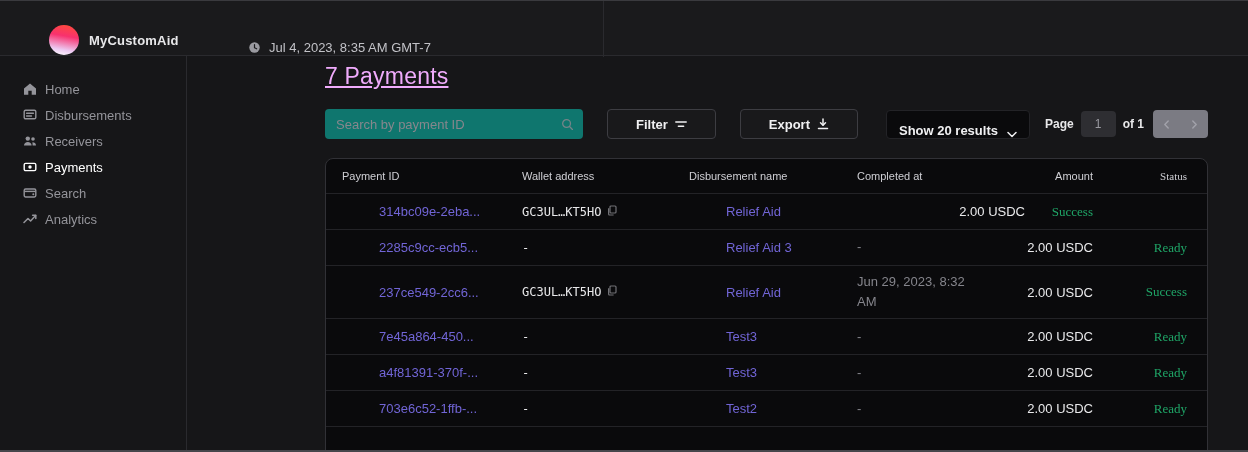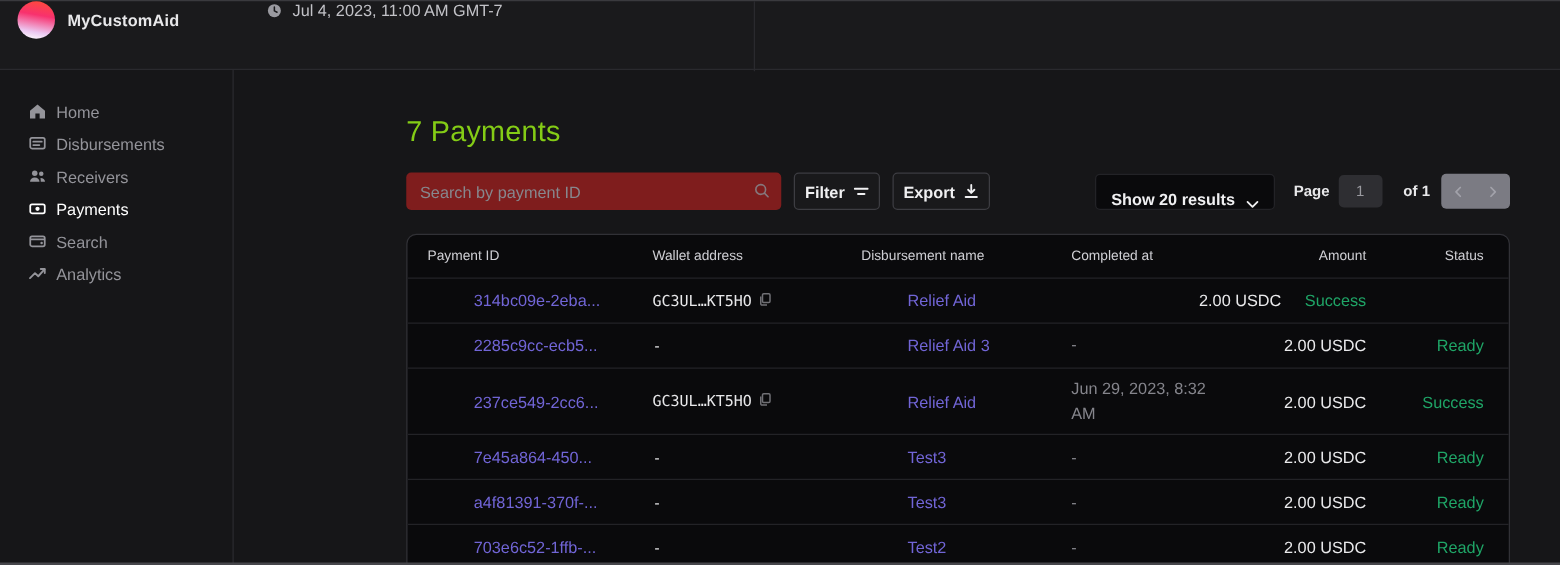--- a/index.html
+++ b/index.html
@@ -10,21 +10,21 @@
     color: #eaeaec;
     position: relative;
   }
 
   
   .topbar {
     position: absolute; top: 0; left: 0; width: 1248px; height: 56px;
     background: #1a1a1c;
     border-top: 1px solid #3a3a3e;
     border-bottom: 1px solid #2a2a2e;
-    display: flex; align-items: flex-start;
+    display: flex; align-items: flex-end; padding-left: 35px;
   }
   .brand-wrap { display: flex; align-items: center; gap: 10px; padding-left: 14px; width: 187px; }
   .logo {
     width: 30px; height: 30px; border-radius: 50%;
     background: linear-gradient(190deg, #ff4d35 0%, #f8316e 38%, #ecc9f2 78%, #ffffff 98%);
   }
   .brand-name { font-size: 13px; font-weight: 700; color: #e8e8ea; letter-spacing: .2px; }
   .time-wrap { display: flex; align-items: center; gap: 8px; margin-left: 26px; }
   .time-text { font-size: 13px; color: #c2c2c7; }
   .topbar-divider { position: absolute; left: 603px; top: 0; width: 1px; height: 56px; background: #2a2a2e; }
@@ -39,57 +39,57 @@
     display: flex; align-items: center; gap: 8px;
     height: 26px; padding-left: 23px;
     color: #94949a; font-size: 13px; cursor: pointer;
   }
   .nav-item.active { color: #ffffff; font-weight: 400; }
   .nav-item .nicon { width: 14px; height: 14px; display: inline-flex; align-items: center; justify-content: center; }
   .nav-item svg { display: block; }
 
   
   .main { position: absolute; top: 56px; left: 187px; right: 0; bottom: 0; padding-left: 138px; padding-right: 40px; }
-  .page-title { margin-top: 36px; font-size: 23px; font-weight: 500; color: #84cc16; letter-spacing: .2px; }
+  .page-title { margin-top: 7px; font-size: 23px; font-weight: 500; color: #f0abfc; letter-spacing: .2px; text-decoration: underline; }
 
   .toolbar { margin-top: 19px; display: flex; align-items: center; height: 30px; }
   .search-box {
-    position: relative; width: 300px; height: 30px;
-    background: #7f1d1d; border-radius: 4px;
+    position: relative; width: 258px; height: 30px;
+    background: #0f766e; border-radius: 4px;
   }
   .search-box input {
     width: 100%; height: 100%; background: transparent; border: none; outline: none;
     color: #e4e4e6; font-size: 13px; font-family: "Liberation Sans", sans-serif;
     padding: 0 30px 0 11px;
   }
   .search-box input::placeholder { color: #87878d; }
   .search-icon { position: absolute; right: 9px; top: 8px; opacity: .85; }
 
   .tbtn {
-    margin-left: 10px; height: 30px; padding: 0 8px;
+    margin-left: 24px; height: 30px; padding: 0 28px;
     background: #19191b; border: 1px solid #3d3d42; border-radius: 4px;
     color: #f0f0f2; font-size: 13px; font-weight: 700; font-family: "Liberation Sans", sans-serif;
     display: inline-flex; align-items: center; gap: 7px; cursor: pointer;
   }
 
   .right-controls { margin-left: auto; display: flex; align-items: center; }
   .show-results {
     height: 29px; background: #0a0a0c; border: 1px solid #232327; border-radius: 4px;
     color: #f0f0f2; font-size: 13px; font-weight: 700;
     display: inline-flex; align-items: flex-end; gap: 9px; padding: 0 12px; cursor: pointer;
     font-family: "Liberation Sans", sans-serif;
   }
   .page-label { margin-left: 15px; font-size: 12px; font-weight: 700; color: #e8e8ea; }
   .page-input {
     margin-left: 7px; width: 35px; height: 26px;
     background: #2e2e32; border: none; border-radius: 4px;
     color: #9a9aa0; font-size: 12px; text-align: center; outline: none;
     font-family: "Liberation Sans", sans-serif;
   }
-  .of-label { margin-left: 17px; font-size: 12px; font-weight: 700; color: #e8e8ea; text-align: center; }
+  .of-label { margin-left: 7px; font-size: 12px; font-weight: 700; color: #e8e8ea; text-align: center; }
   .pager {
     margin-left: 9px; width: 55px; height: 28px; border-radius: 4px;
     background: #7b7b83; display: flex;
   }
   .pager-btn { flex: 1; display: flex; align-items: center; justify-content: center; cursor: default; }
 
   
   .table {
     margin-top: 19px; width: 883px;
     background: #0a0a0c; border: 1px solid #313136; border-radius: 8px;
@@ -99,21 +99,21 @@
     display: grid;
     grid-template-columns: 180px 167px 168px 168px 1fr 94px;
     padding: 0 20px 0 16px;
     align-items: center;
     border-bottom: 1px solid #232327;
   }
   .thead { height: 35px; }
   .thead .th { font-size: 11px; color: #cfcfd4; }
   .trow { min-height: 36px; }
   .c-amount, .h-amount { text-align: right; }
-  .c-status, .h-status { text-align: right; }
+  .c-status, .h-status { text-align: right; font-family: Liberation Serif, serif; }
   .c-id, .c-disb { color: #7165d6; font-size: 13px; cursor: pointer; margin-left: 37px; }
   .c-wallet { font-family: "DejaVu Sans Mono", monospace; font-size: 12px; color: #e8e8ea; display: flex; align-items: flex-start; gap: 6px; }
   .c-date { color: #85858c; font-size: 13px; white-space: pre-line; padding: 6px 0; line-height: 1.55; }
   .c-amount { color: #eaeaec; font-size: 13px; }
   .c-status { color: #1fa567; font-size: 13px; }
   .copy-icon { cursor: pointer; display: inline-flex; opacity: .8; }
   .row-stub { height: 40px; }
 
   .bottom-strip { position: absolute; left: 0; bottom: 0; width: 1248px; height: 2px; background: #46464b; }
 </style>
@@ -125,21 +125,21 @@
     <div class="logo"></div>
     <span class="brand-name">MyCustomAid</span>
   </div>
   <div class="time-wrap">
     <span style="display:inline-flex">
       <svg width="13" height="13" viewBox="0 0 14 14">
           <circle cx="7" cy="7" r="5.6" fill="#9a9aa0"></circle>
           <path d="M7 3.8 V7.2 L9.3 8.4" stroke="#1a1a1c" stroke-width="1.3" fill="none" stroke-linecap="round"></path>
         </svg>
     </span>
-    <span class="time-text">Jul 4, 2023, 11:00 AM GMT-7</span>
+    <span class="time-text">Jul 4, 2023, 8:35 AM GMT-7</span>
   </div>
   <div class="topbar-divider"></div>
 </header>
 
 <nav class="sidebar">
   <div class="nav-item">
     <span class="nicon">
       <svg width="14" height="14" viewBox="0 0 14 14">
           <path d="M7 1.6 L13 6.6 V12.7 H8.7 V8.8 H5.3 V12.7 H1 V6.6 Z" fill="currentColor"></path>
         </svg>

